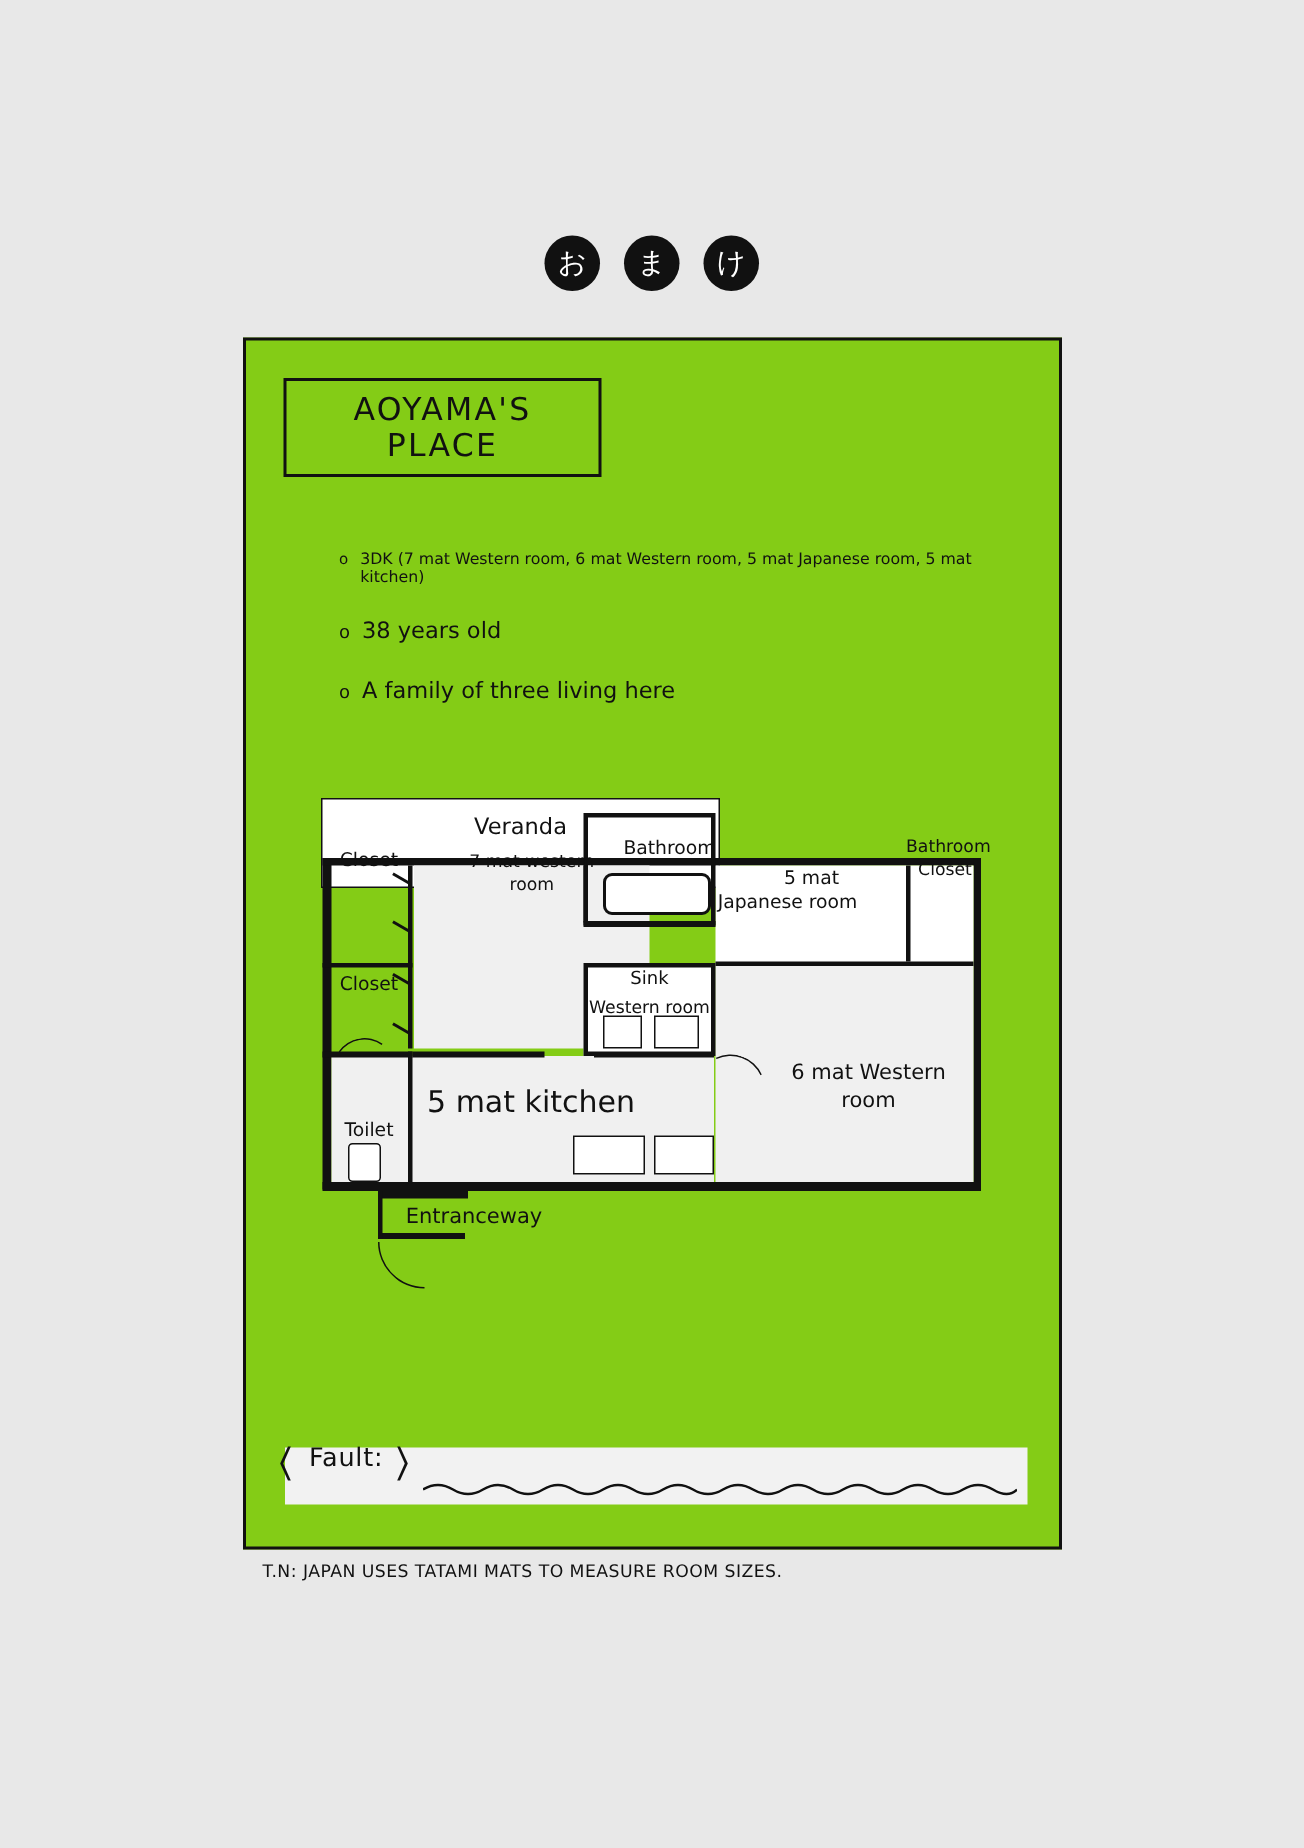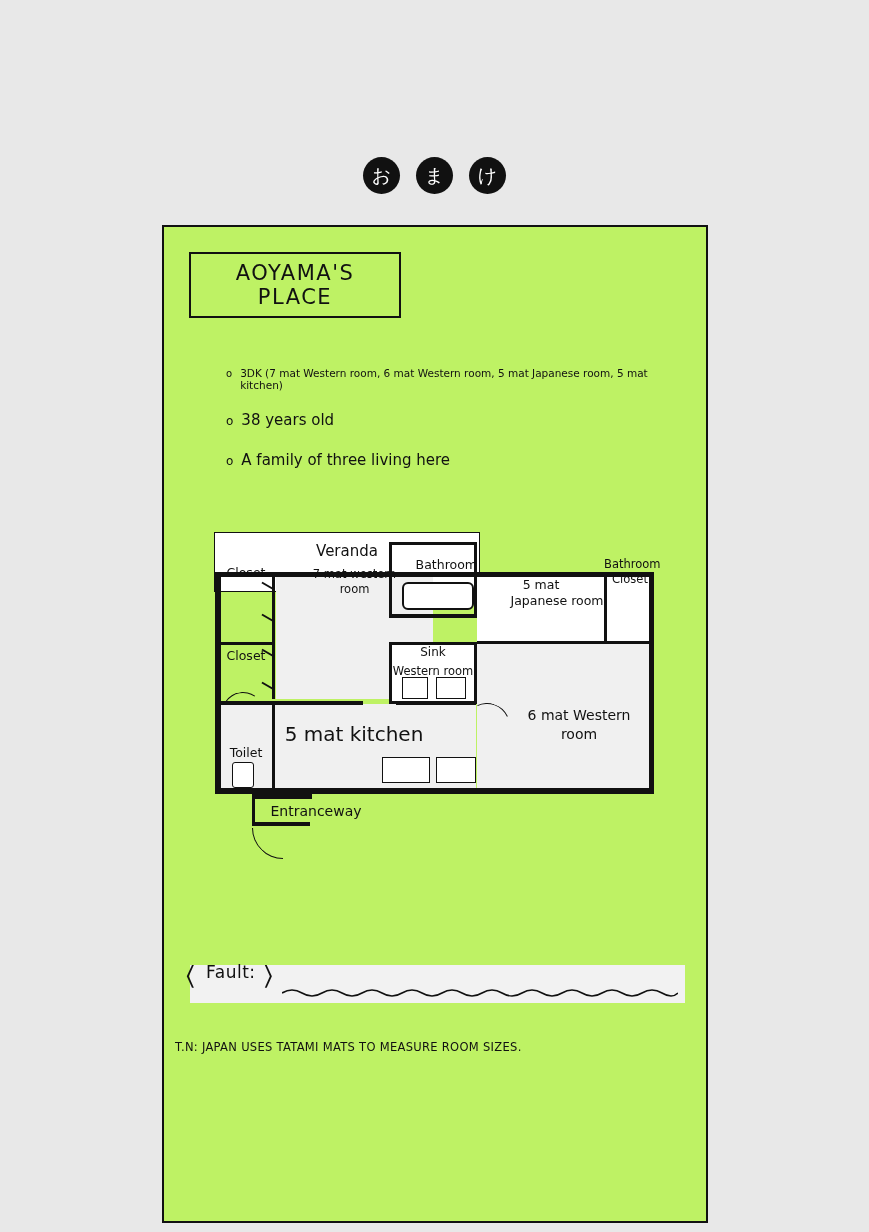--- a/index.html
+++ b/index.html
@@ -38,22 +38,22 @@
     font-family: "DejaVu Sans", sans-serif;
     line-height: 1;
   }
 
   
   .page {
     position: absolute;
     left: 162px;
     top: 225px;
     width: 546px;
-    height: 998px;
-    background: #bef264;
+    height: 808px;
+    background: #84cc16;
     border: 2px solid #111;
     box-sizing: border-box;
   }
 
   
   .title-box {
     position: absolute;
     left: 25px;
     top: 25px;
     width: 212px;
@@ -267,21 +267,21 @@
     <div class="fp-label" style="left:112px; top:50px; width:157px; font-size:11.5px;">7 mat western</div>
     <div class="fp-label" style="left:112px; top:65px; width:157px; font-size:11.5px;">room</div>
 
     <div class="fp-label" style="left:90px; top:205px; width:200px; font-size:20px;">5 mat kitchen</div>
     <div class="outline-box" style="left:218px; top:240px; width:48px; height:26px; border-width:1.5px;"></div>
     <div class="outline-box" style="left:272px; top:240px; width:40px; height:26px; border-width:1.5px;"></div>
 
     <div class="thin" style="left:313px; top:124px; width:172px; height:3px;"></div>
     <div class="thin" style="left:440px; top:60px; width:3px; height:64px;"></div>
     <div class="fp-label" style="left:318px; top:60px; width:118px; font-size:12.5px;">5 mat</div>
-    <div class="fp-label" style="left:326px; top:76px; width:134px; font-size:12.5px;">Japanese room</div>
+    <div class="fp-label" style="left:294px; top:76px; width:134px; font-size:12.5px;">Japanese room</div>
 
     <div class="fp-label" style="left:440px; top:40px; width:52px; font-size:11.5px;">Bathroom</div>
     <div class="fp-label" style="left:440px; top:55px; width:52px; font-size:11.5px;">Closet</div>
 
     <div class="fp-label" style="left:340px; top:190px; width:150px; font-size:14px;">6 mat Western</div>
     <div class="fp-label" style="left:340px; top:209px; width:150px; font-size:14px;">room</div>
 
     <div class="fp-label" style="left:62px; top:286px; width:180px; font-size:14px;">Entranceway</div>
     <div class="thin" style="left:90px; top:277px; width:58px; height:5px;"></div>
     <div class="thin" style="left:88px; top:305px; width:58px; height:4px;"></div>

